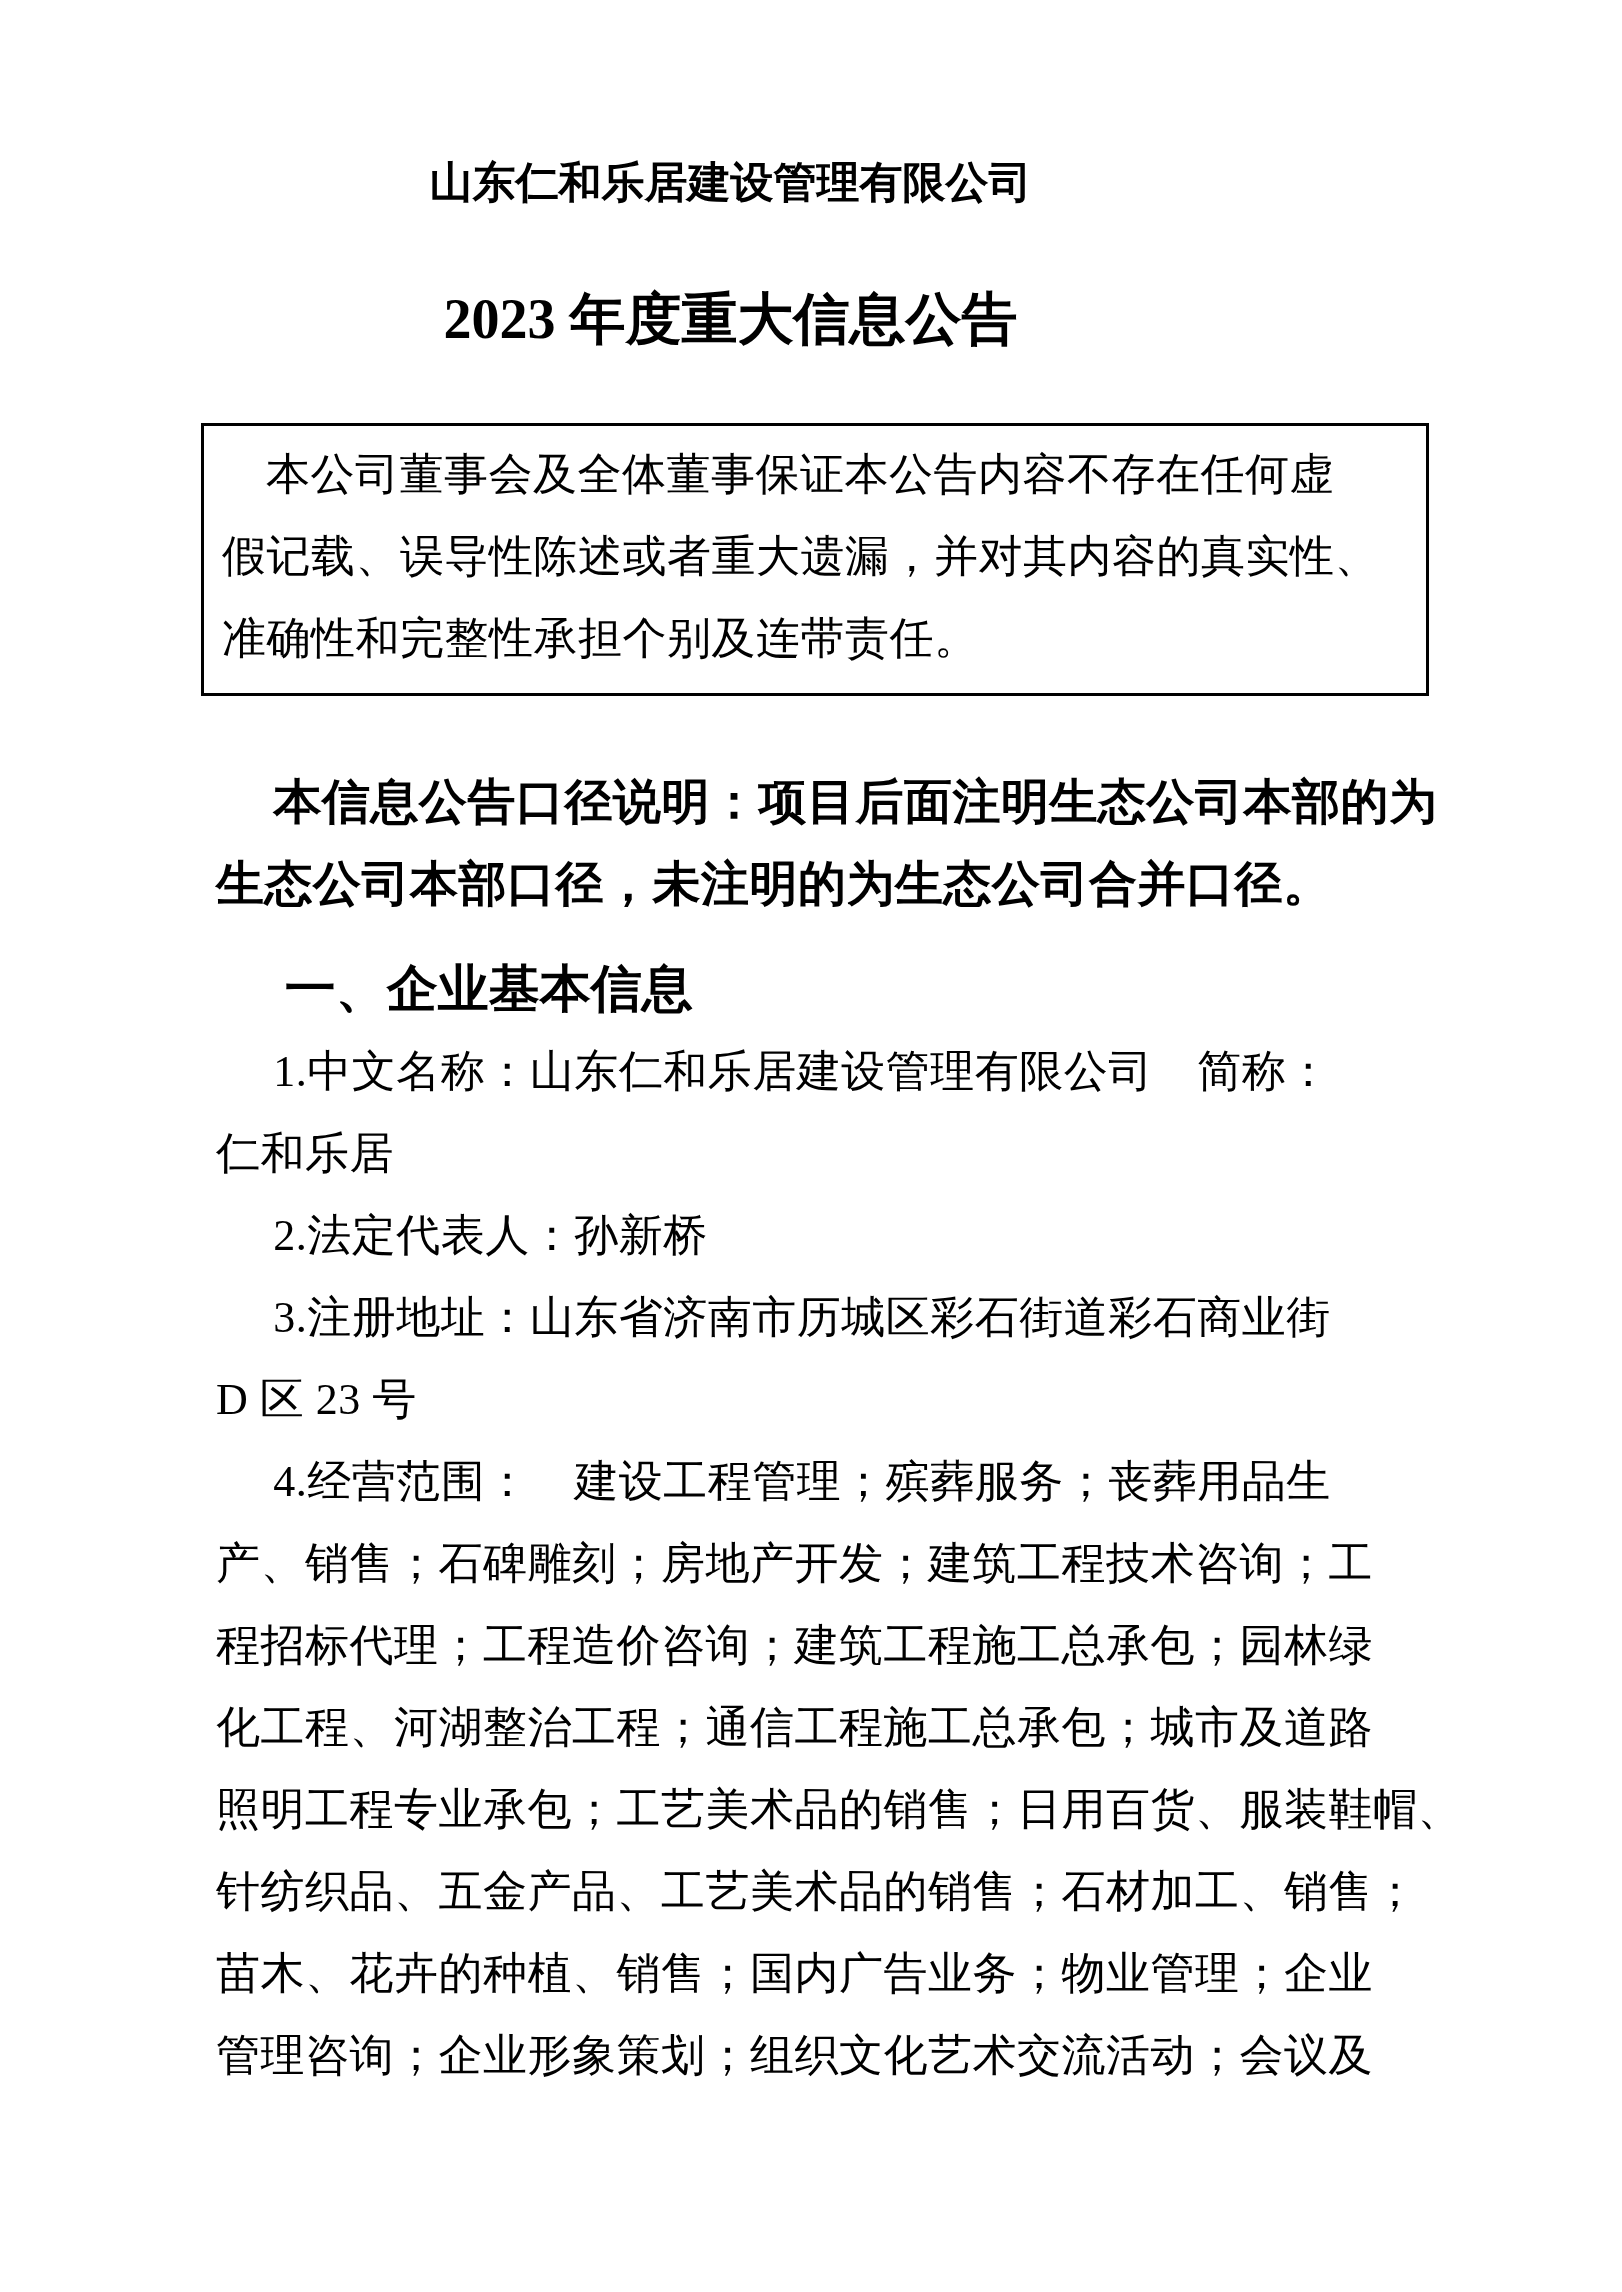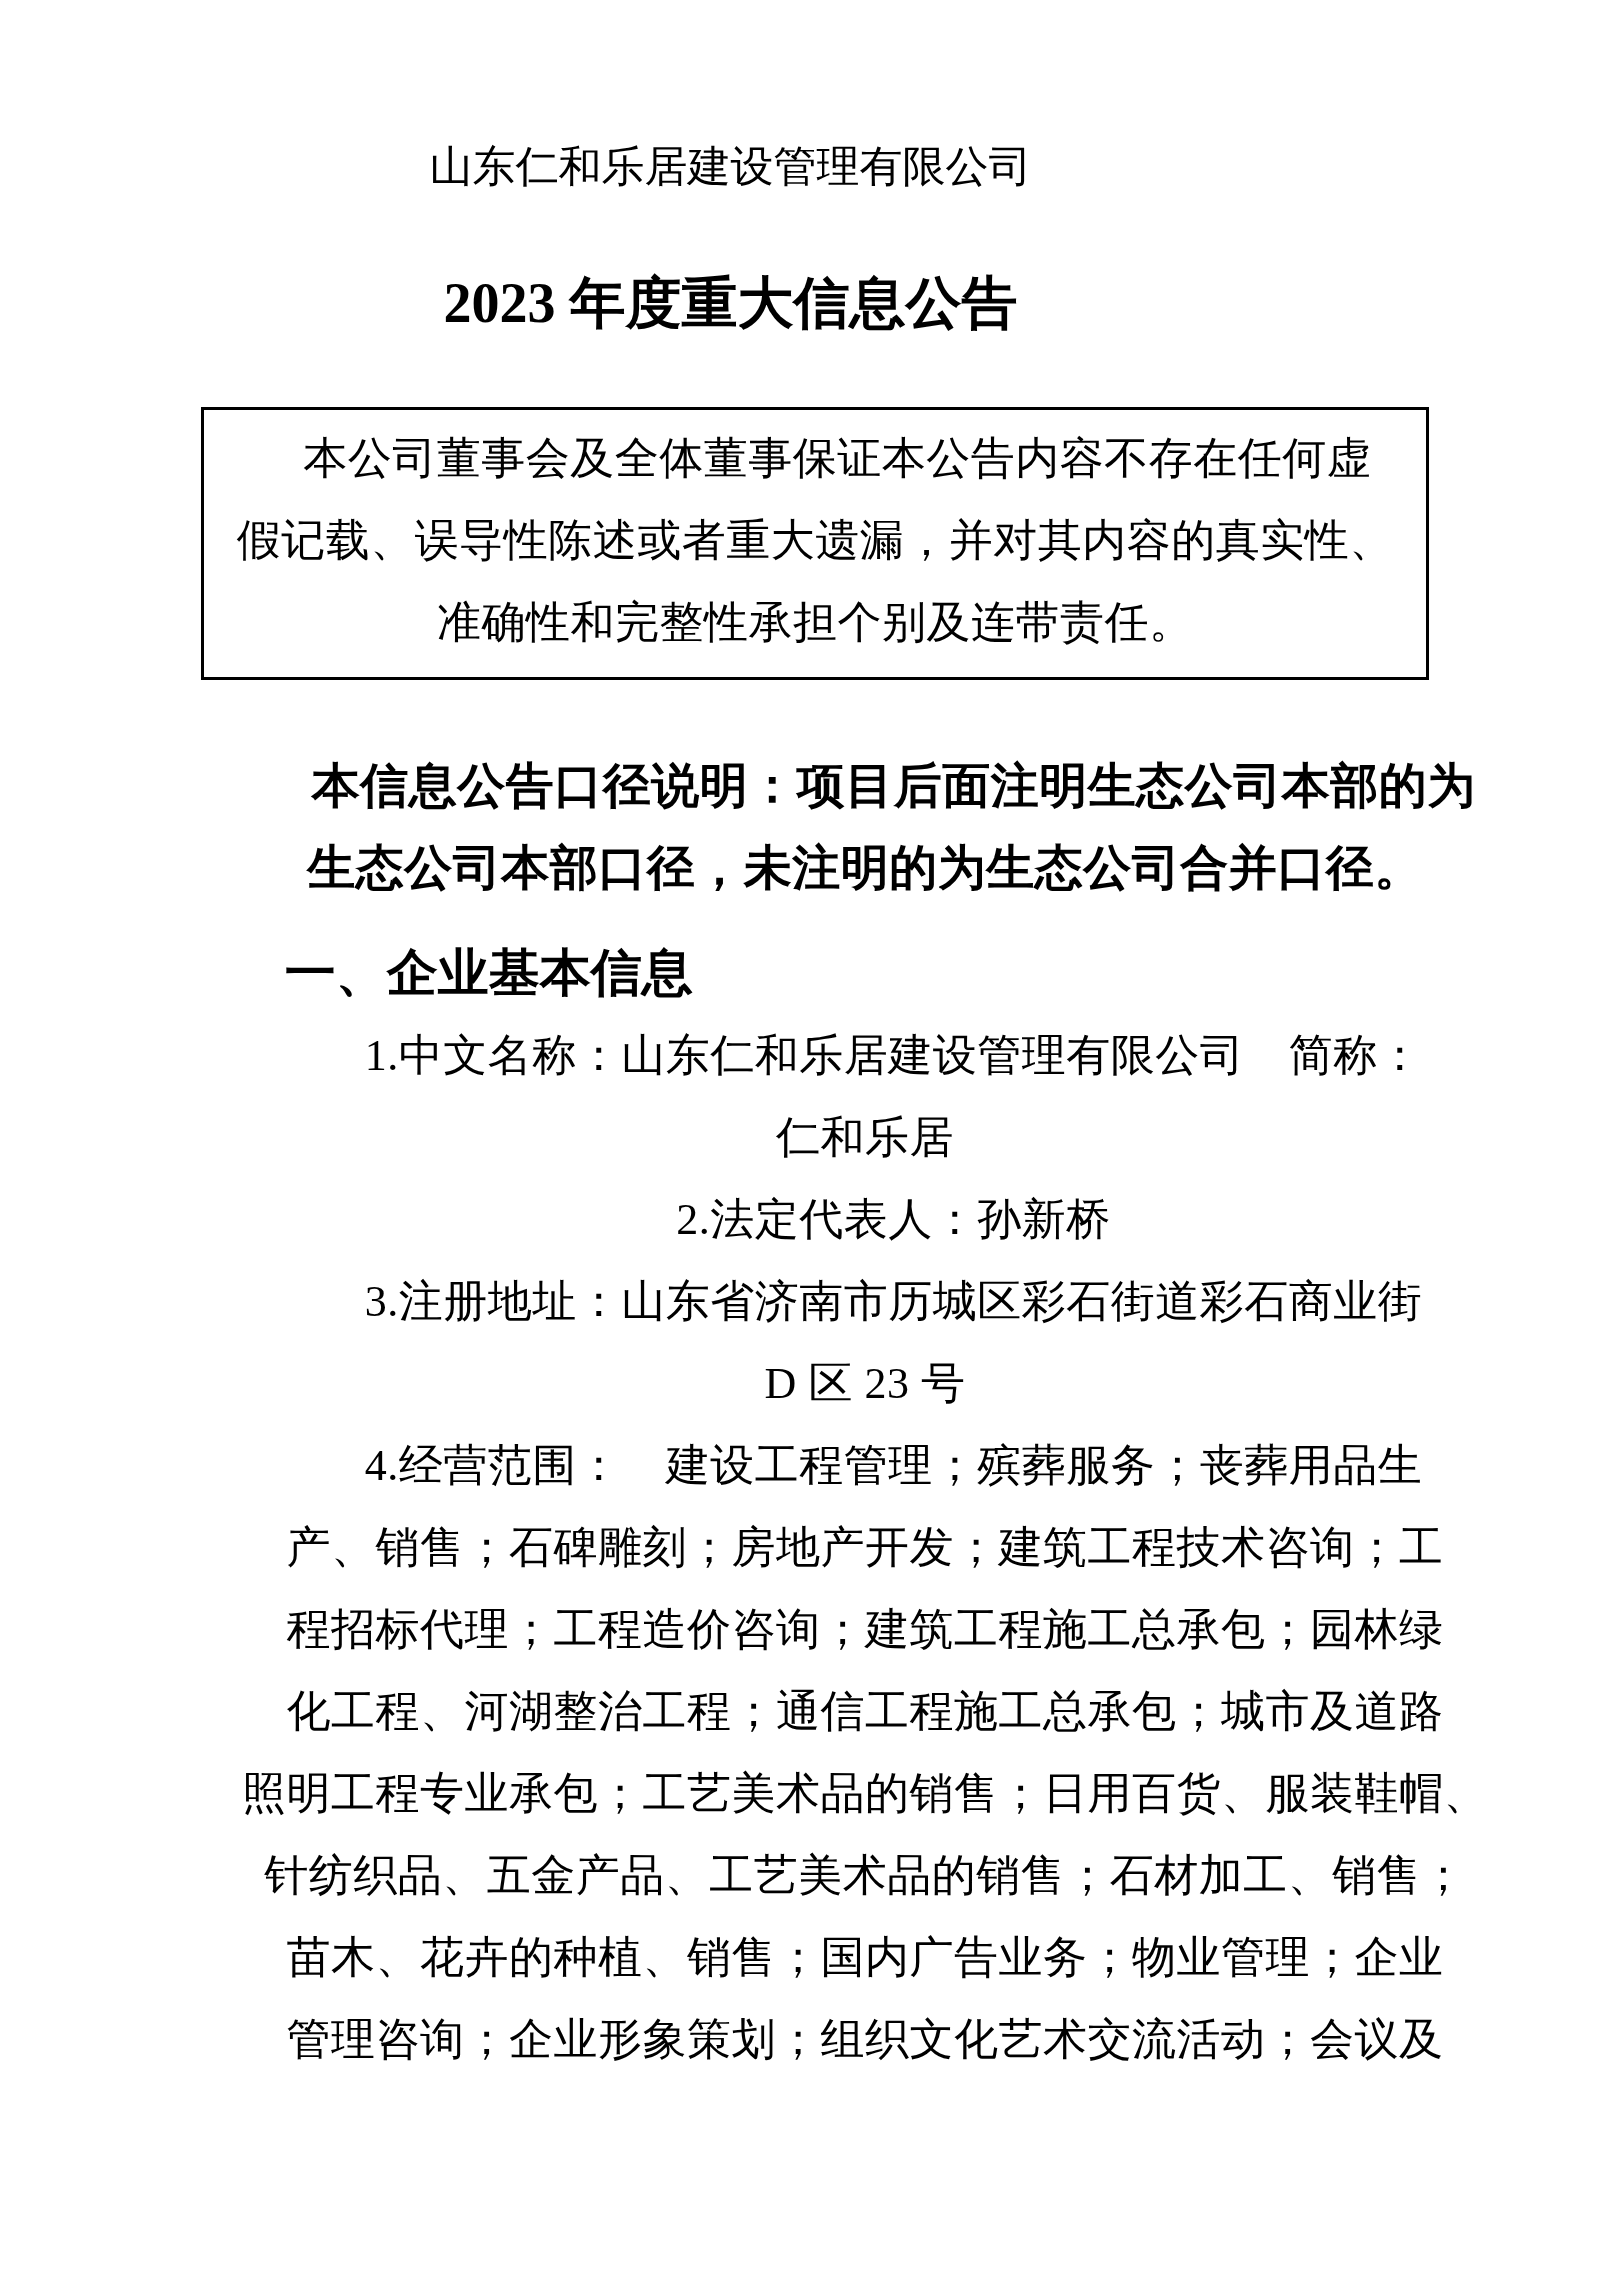--- a/index.html
+++ b/index.html
@@ -12,28 +12,28 @@
     width: 1622px;
     height: 2293px;
     margin: 0 auto;
     background: #ffffff;
     box-sizing: border-box;
     padding: 137px 108px 0 216px;
     font-family: "Liberation Serif", "DejaVu Serif", serif;
     color: #000000;
     overflow: hidden;
   }
-  .ln { white-space: nowrap; text-align: center; }
+  .ln { white-space: nowrap; }
 
   .title-wrap { width: 1029px; text-align: center; }
   .doc-title {
-    margin: 0;
+    margin: 16px;
     font-size: 43px;
     line-height: 59px;
-    font-weight: normal;
+    font-weight: bold;
   }
   .doc-subtitle {
     margin: 78px 0 0 0;
     font-size: 56px;
     line-height: 59px;
     font-weight: bold;
   }
 
   .notice-box {
     border: 3.9px solid #000000;

